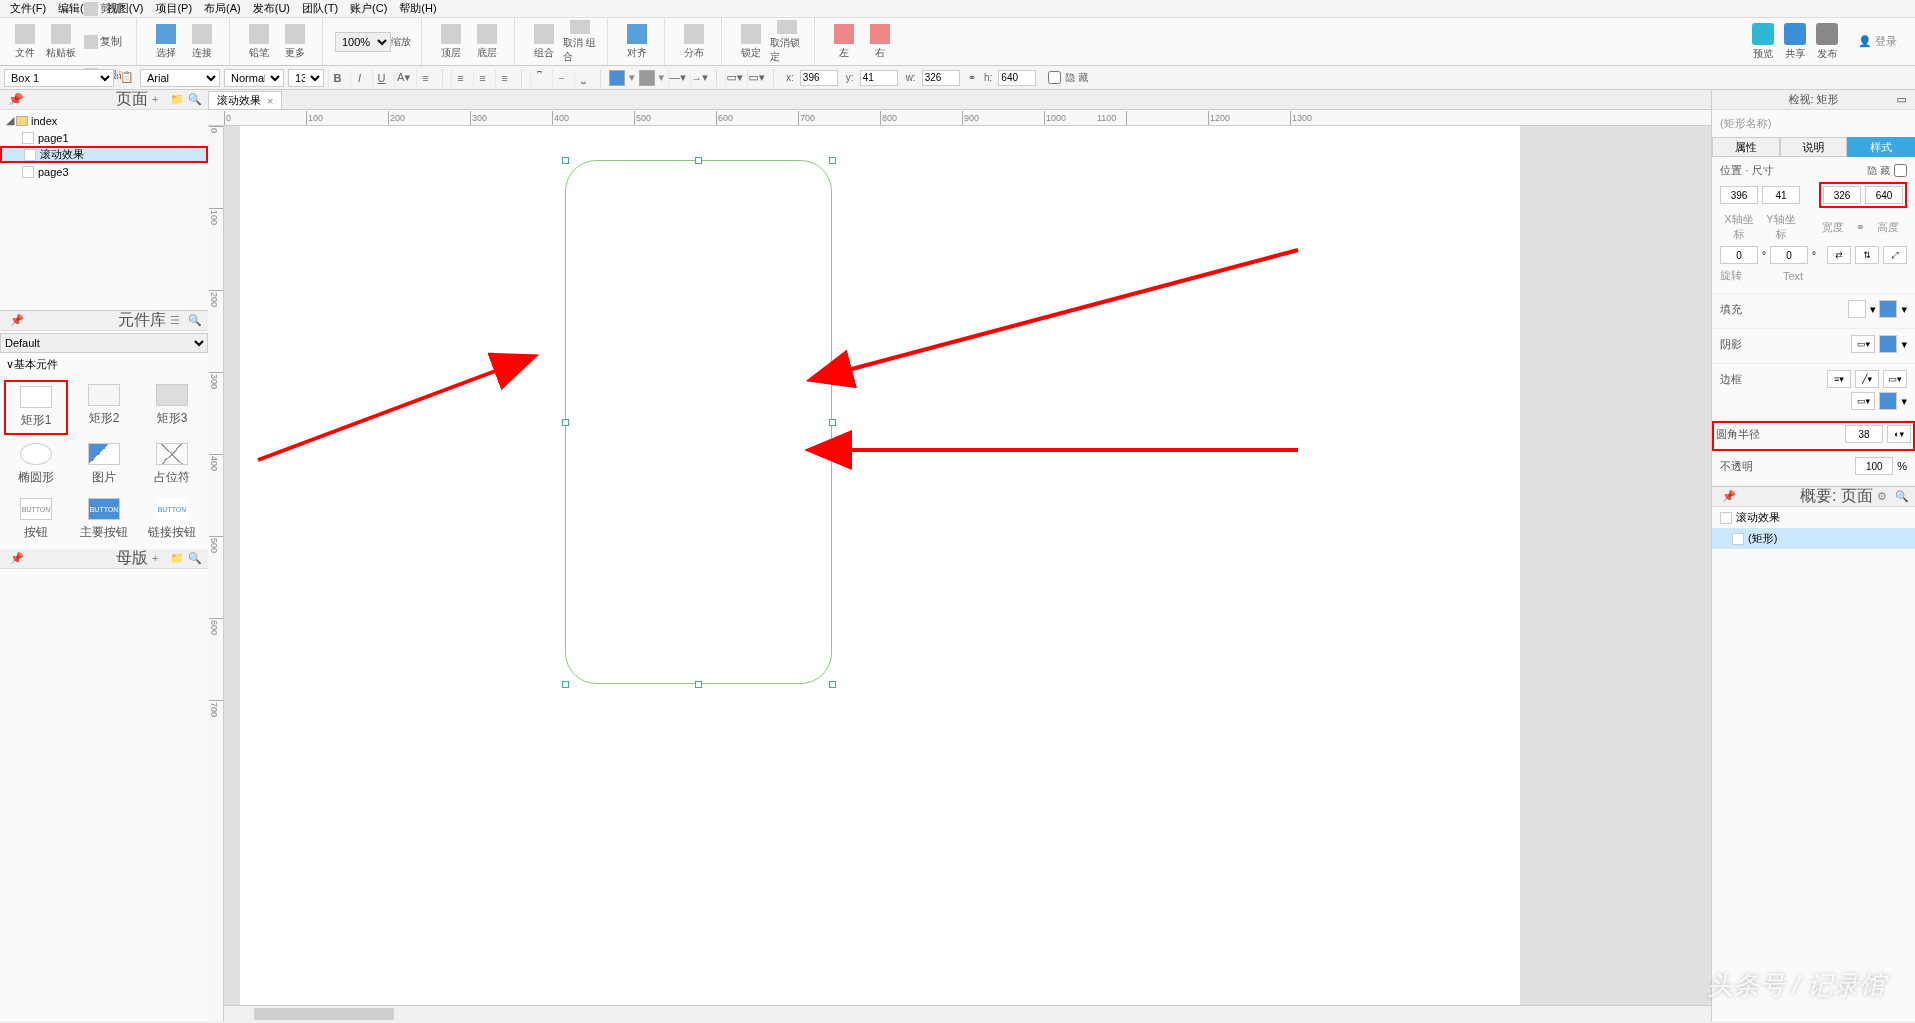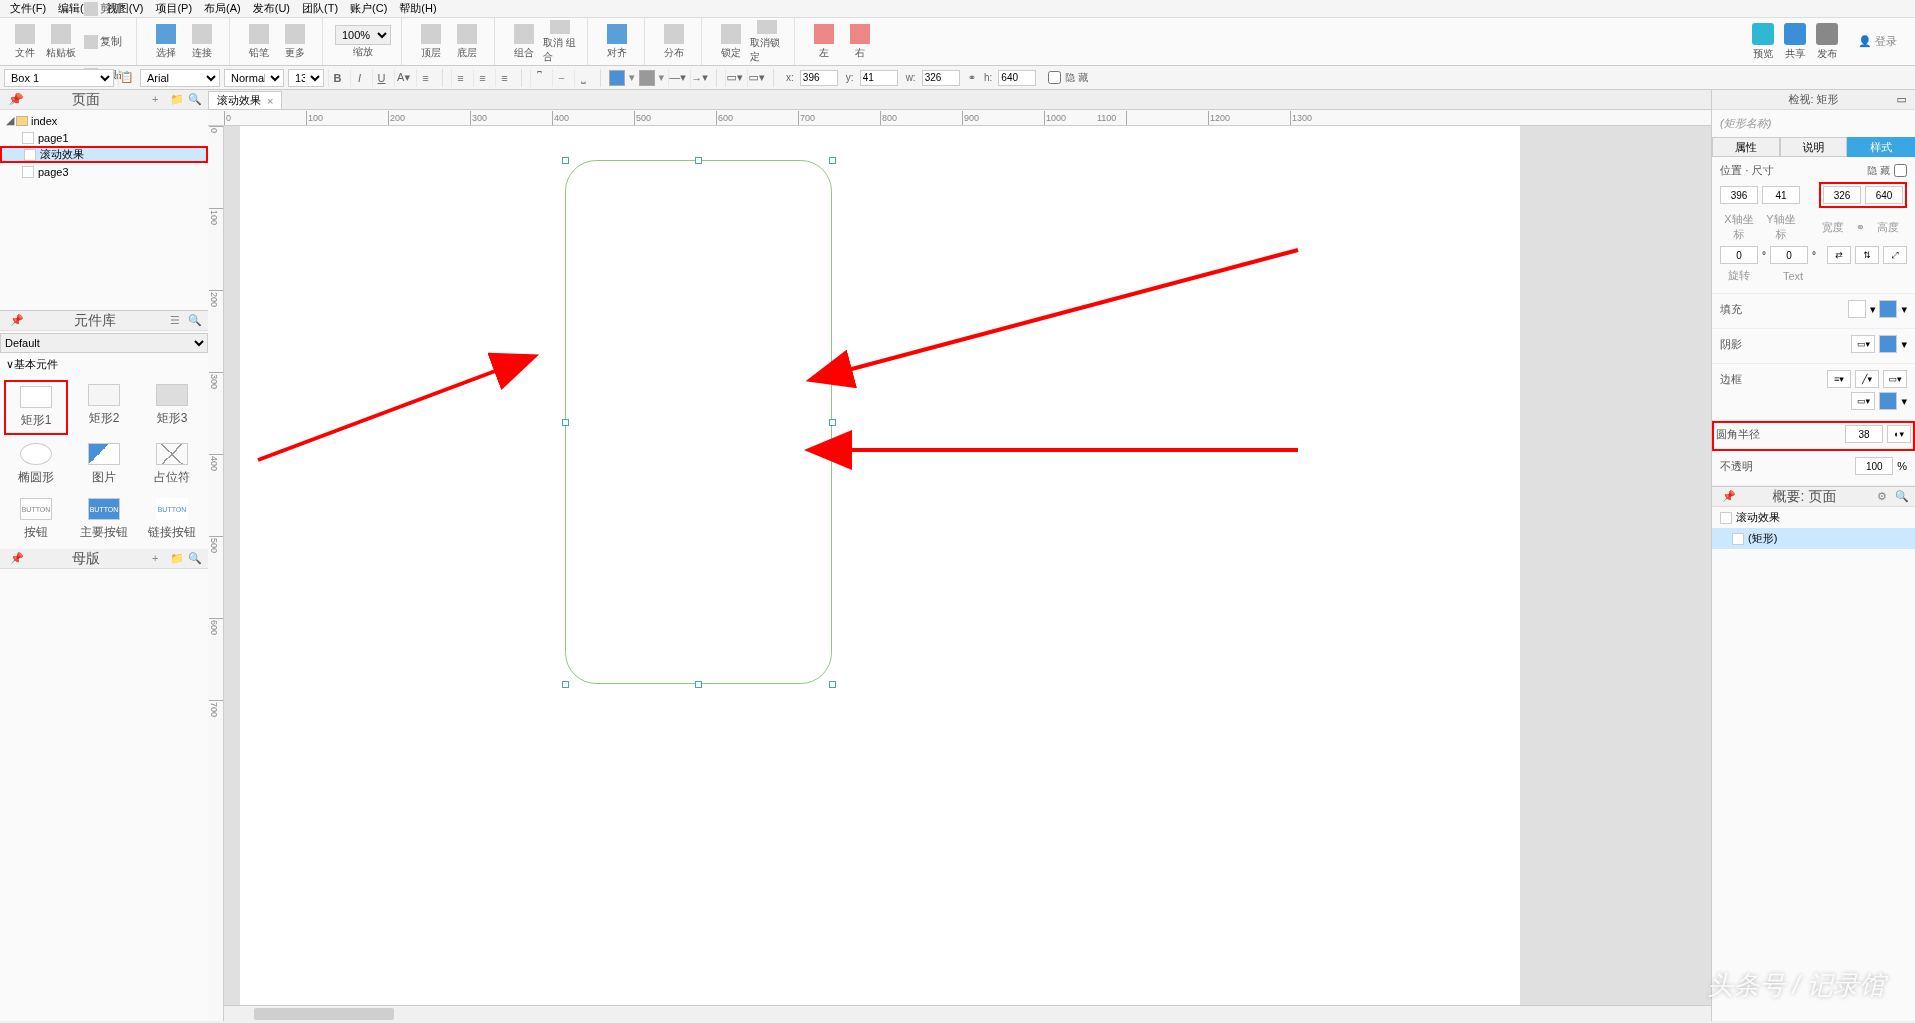--- a/index.html
+++ b/index.html
@@ -30,21 +30,21 @@
 .tb2-coord-label{font-size:10px;color:#666;margin-left:4px;}
 .tb2-coord-input{width:38px;height:16px;border:1px solid #ccc;font-size:10px;padding:0 2px;margin-left:2px;}
 .tb2-color-swatch{width:16px;height:16px;border:1px solid #aaa;}
 
 
 .main { display: flex; height: 931px; }
 
 
 .left-panel { width: 208px; background: #fafafa; display: flex; flex-direction: column; }
 .panel-header { height: 20px; display: flex; align-items: center; padding: 0 6px; background: #f0f0f0; border-bottom: 1px solid #ddd;}
-.panel-header-title { flex: 1; text-align: center; font-size: 14px; color: #555;}
+.panel-header-title { flex: 1; text-align: right; font-size: 16px; color: #555;}
 .panel-header-icon { width: 14px; height: 14px; cursor:pointer; color:#888; margin-left:4px;}
 .tree { padding: 2px 0; }
 .tree-item { display: flex; align-items: center; height: 17px; padding-left: 6px; cursor:pointer;}
 .tree-item.lvl1{padding-left:22px;}
 .tree-item.sel { background: #cce8ff;}
 .tree-item.highlight{border:2px solid red;}
 .tree-toggle{width:10px;display:inline-block;color:#666;}
 .tree-icon{width:12px;height:12px;border:1px solid #ccc;margin-right:4px;background:white;}
 .tree-folder{width:12px;height:10px;background:#f5d978;border:1px solid #caa;}
 
@@ -75,21 +75,21 @@
 .sel-handle{position:absolute;width:7px;height:7px;background:white;border:1px solid #4a9;z-index:2;}
 .scrollbar-h{position:absolute;bottom:0;left:16px;right:0;height:16px;background:#f0f0f0;border-top:1px solid #ccc;}
 .scrollbar-h-thumb{position:absolute;height:12px;top:2px;background:#cfcfcf;border-radius:2px;}
 
 
 .arrow-svg{position:absolute;left:0;top:0;pointer-events:none;}
 
 
 .right-panel { width: 204px; background: #fafafa; border-left:1px solid #ccc; display:flex;flex-direction:column;}
 .rp-header{height:20px;display:flex;align-items:center;justify-content:center;background:#f0f0f0;border-bottom:1px solid #ddd;font-size:11px;color:#555;}
-.rp-name{padding:6px 8px;color:#999;font-style:italic;}
+.rp-name{padding:6px 8px;color:#999;}
 .rp-tabs{display:flex;height:20px;}
 .rp-tab{flex:1;display:flex;align-items:center;justify-content:center;font-size:11px;border:1px solid #ccc;background:#f0f0f0;cursor:pointer;}
 .rp-tab.active{background:#3ba7e2;color:white;border-color:#3ba7e2;}
 .rp-section{padding:6px 8px;border-bottom:1px solid #eee;}
 .rp-row{display:flex;align-items:center;gap:4px;margin-bottom:4px;}
 .rp-row-label{font-size:11px;color:#555;flex:1;}
 .rp-input{width:38px;height:18px;border:1px solid #ccc;font-size:10px;text-align:center;}
 .rp-drop{width:24px;height:18px;border:1px solid #ccc;background:white;display:flex;align-items:center;justify-content:center;font-size:9px;cursor:pointer;}
 .rp-color{width:18px;height:18px;border:1px solid #ccc;cursor:pointer;}
 .rp-highlight{border:2px solid red;padding:2px;}
@@ -155,21 +155,21 @@
     <div class="ribbon-btn">
         <div class="ribbon-icon"></div>
         <span class="ribbon-label">铅笔</span>
       </div>
     <div class="ribbon-btn">
         <div class="ribbon-icon"></div>
         <span class="ribbon-label">更多</span>
       </div>
   </div>
   <div class="ribbon-group">
-    <div style="display:flex;flex-direction:column;align-items:center;">
+    <div style="display:flex;flex-direction:row;align-items:center;">
       <select class="zoom-select"><option>100%</option></select>
       <span class="ribbon-label">缩放</span>
     </div>
   </div>
   <div class="ribbon-group">
     <div class="ribbon-btn">
         <div class="ribbon-icon"></div>
         <span class="ribbon-label">顶层</span>
       </div>
     <div class="ribbon-btn">
@@ -503,21 +503,21 @@
         <input class="rp-input" value="0" style="">
           <span style="font-size:10px">°</span>
         <input class="rp-input" value="0" style="">
           <span style="font-size:10px">°</span>
         <div style="flex:1"></div>
         <div class="rp-drop">⇄</div>
         <div class="rp-drop">⇅</div>
         <div class="rp-drop">⤢</div>
       </div>
       <div class="rp-row" style="font-size:9px;color:#999;">
-        <span style="width:38px;text-align:center">旋转</span>
+        <span style="width:38px;text-align:left">旋转</span>
         <span style="width:38px;text-align:center;margin-left:12px;">Text</span>
       </div>
     </div>
 
 
     <div class="rp-section">
         <div class="rp-row">
           <span class="rp-row-label">填充</span>
           <div class="rp-color" style="background:white"></div>
           <span>▾</span>

